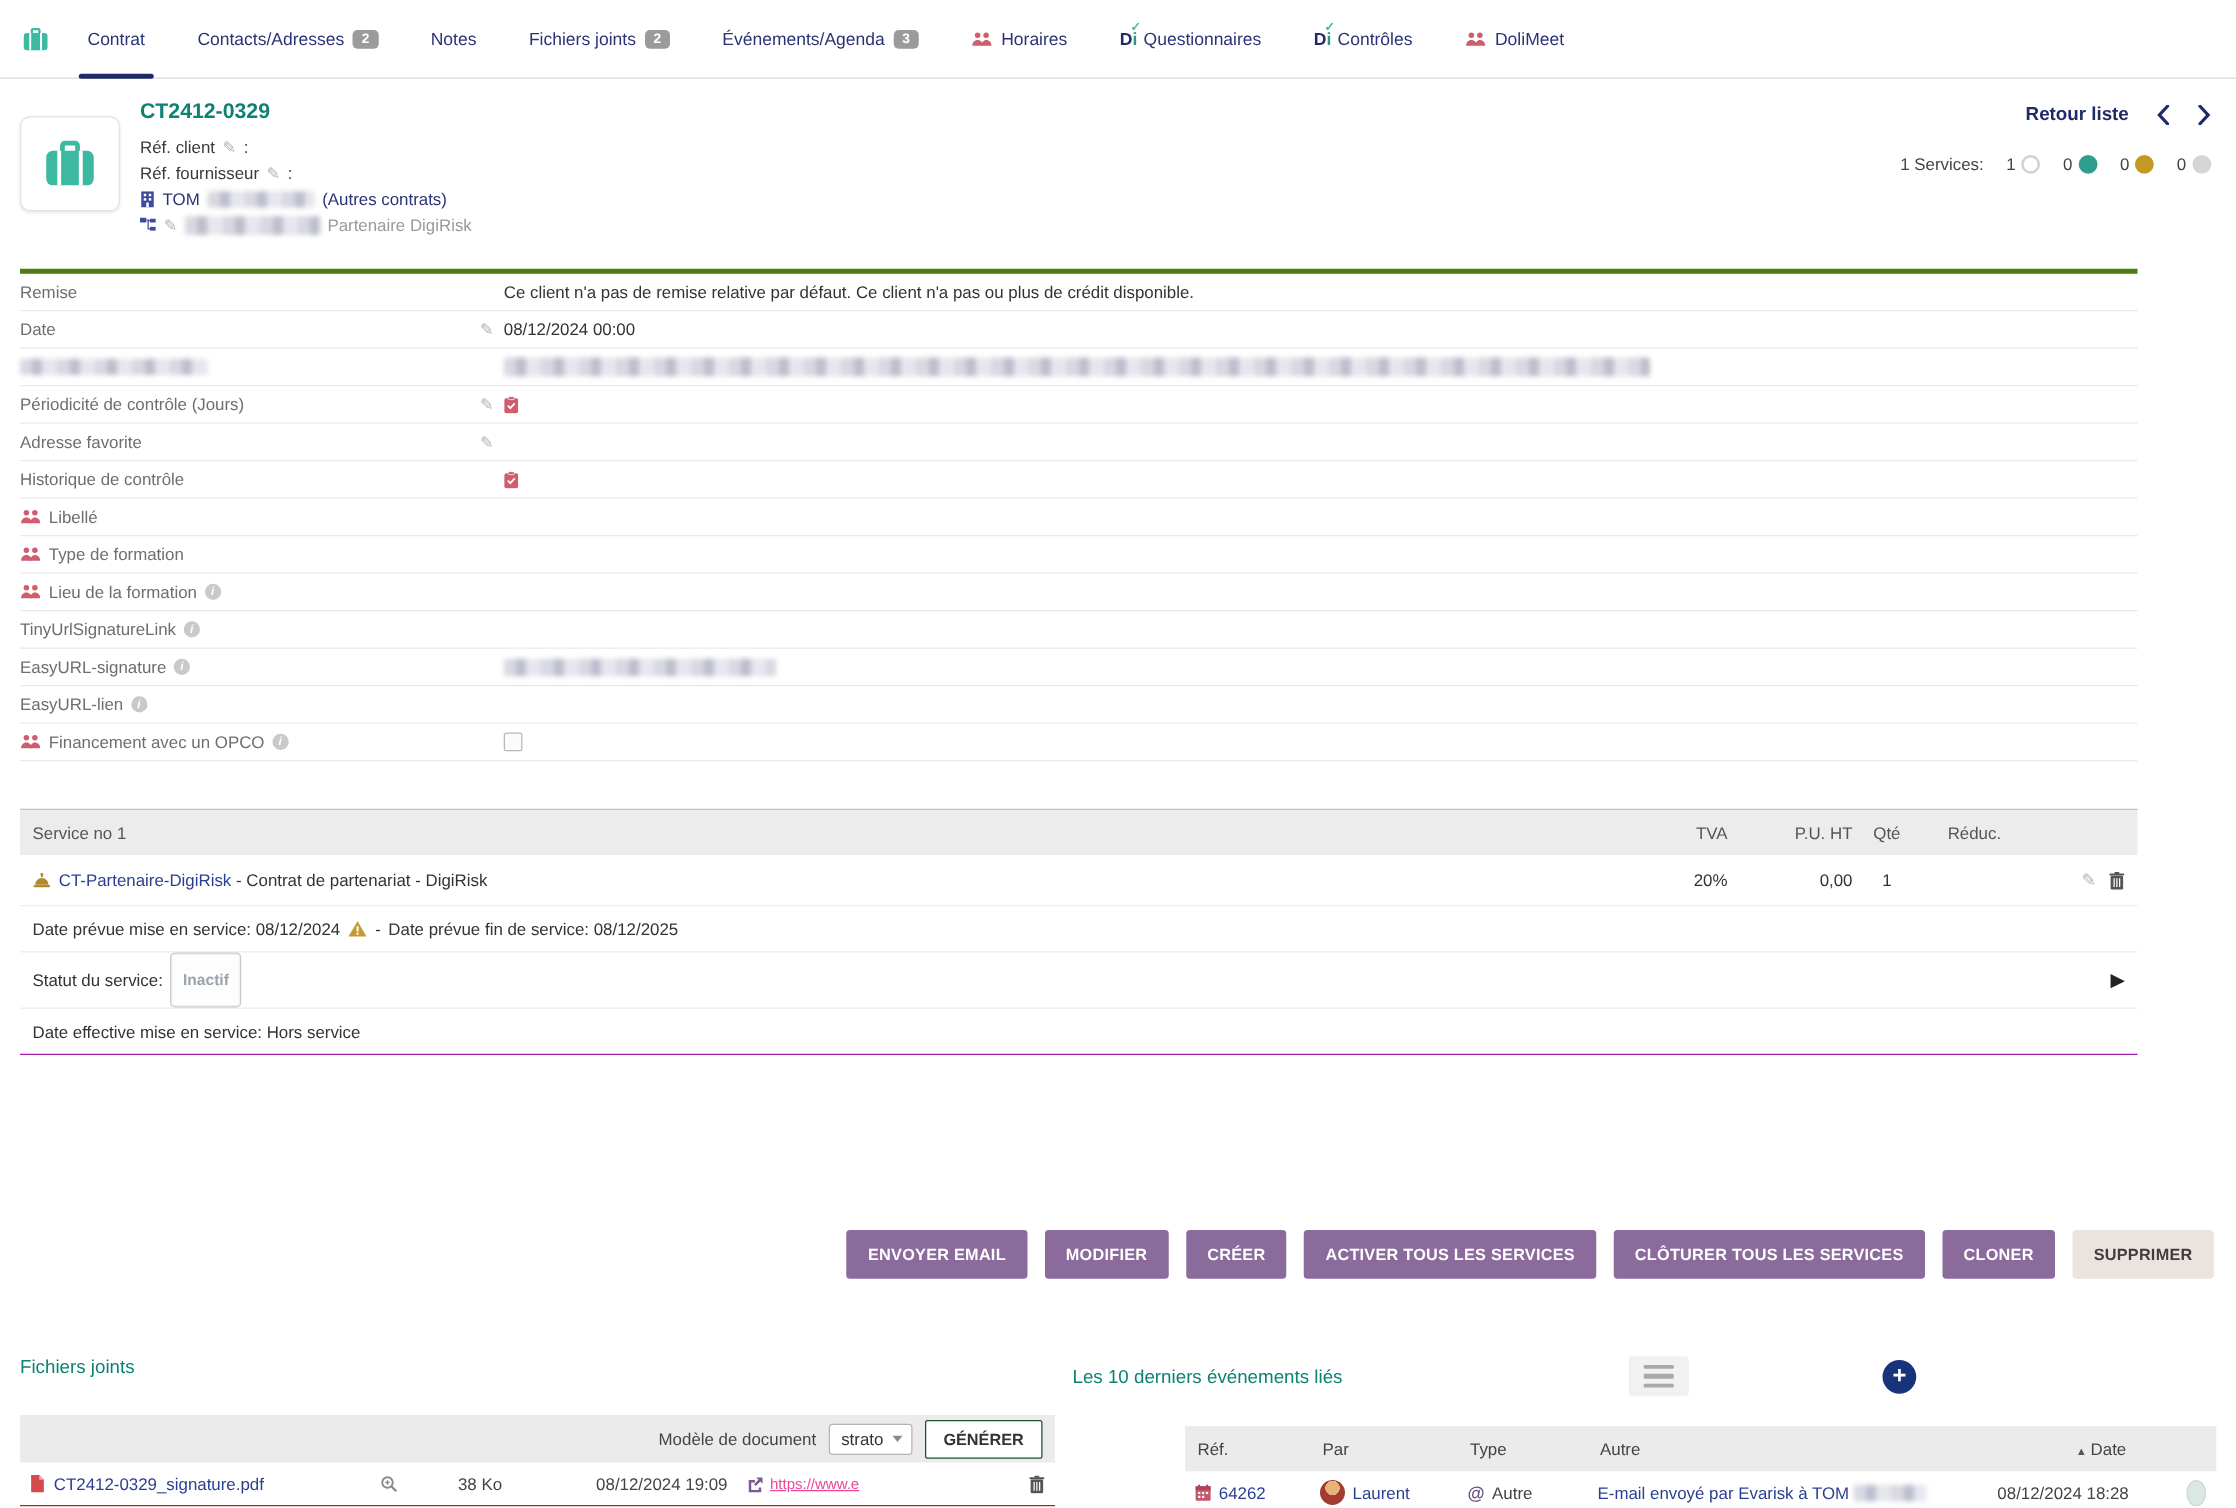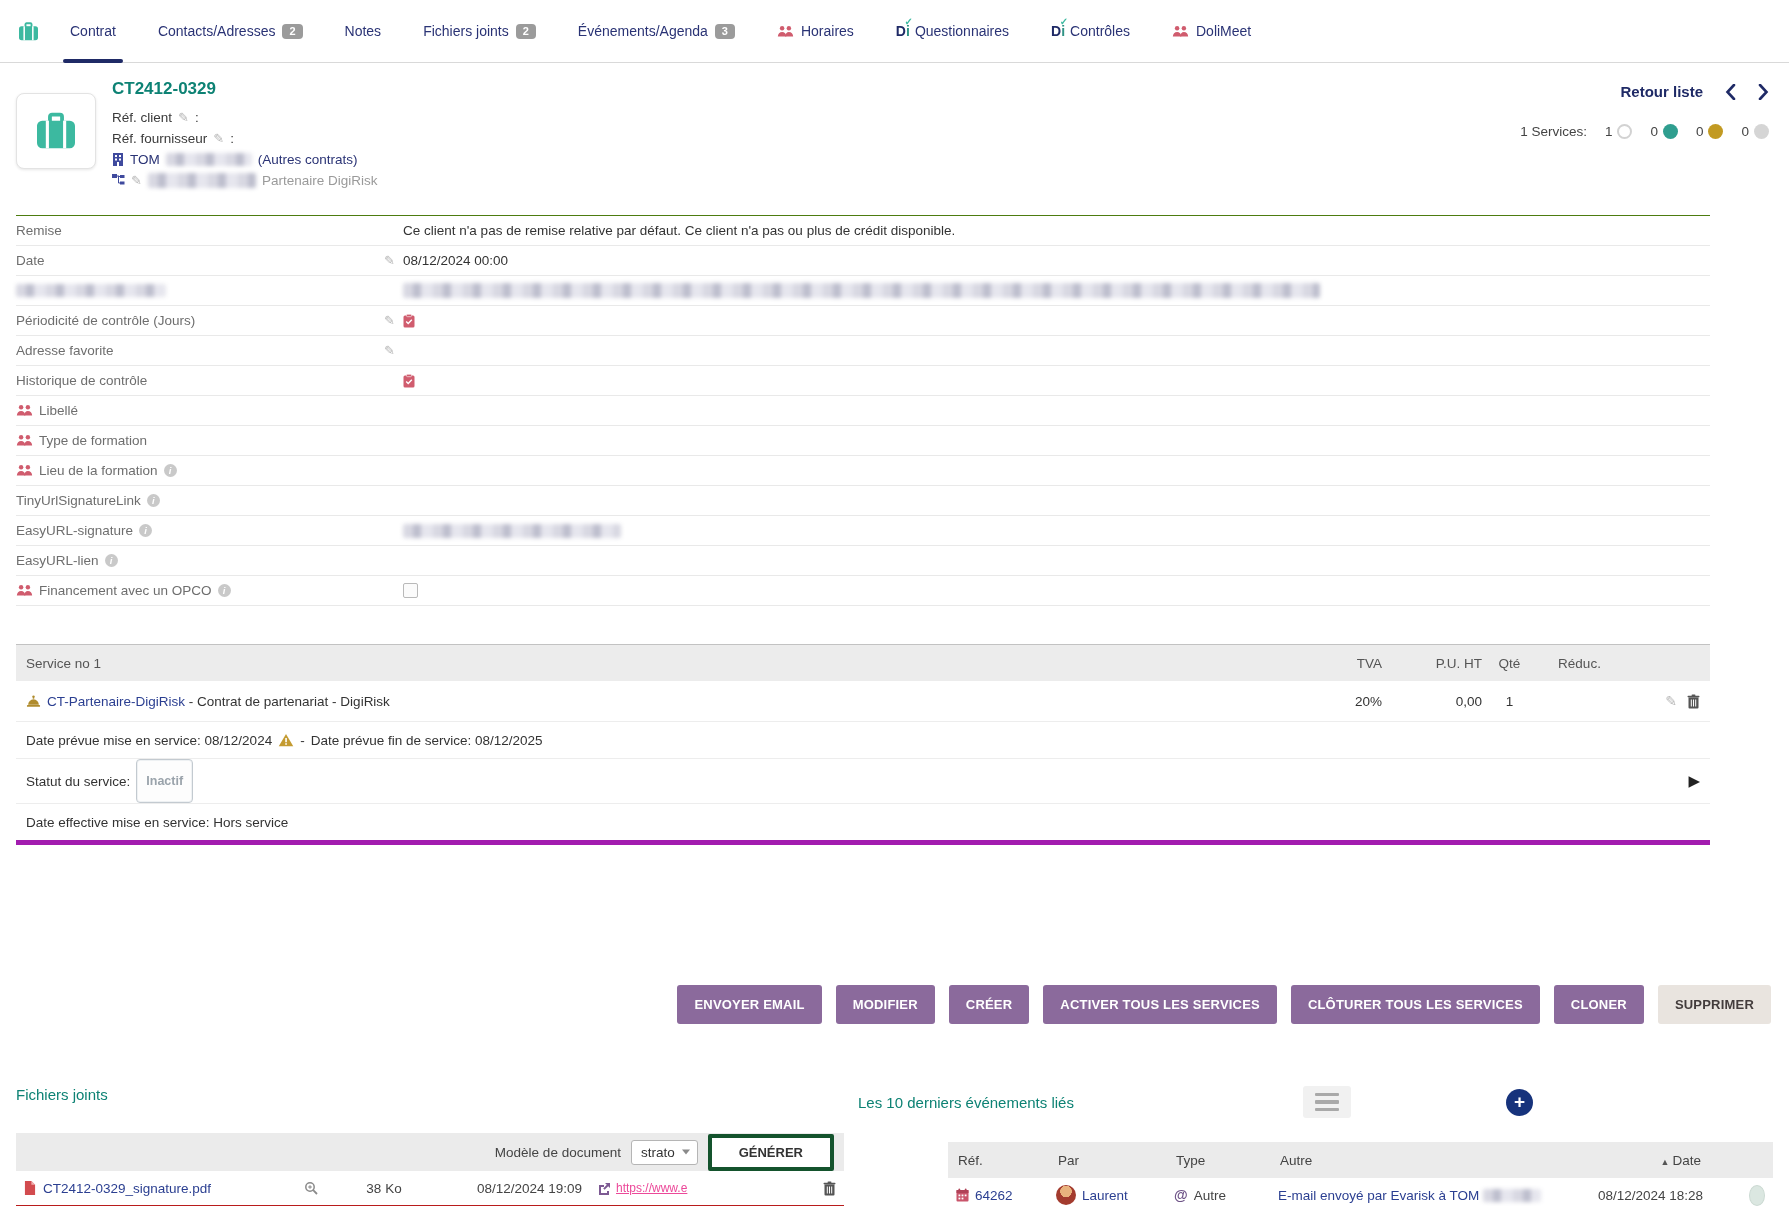--- a/index.html
+++ b/index.html
@@ -39,29 +39,29 @@
   .services-line{margin-top:24px;display:flex;gap:18px;align-items:flex-end;color:#444;justify-content:flex-end;}
   .svc-pair{display:flex;align-items:center;gap:5px;}
   .dot{width:15px;height:15px;border-radius:50%;display:inline-block;}
   .dot-none{background:#fff;border:2.5px solid #d2d2d2;width:11px;height:11px;}
   .dot-open{background:#2f9e8f;}
   .dot-expired{background:#c29a22;}
   .dot-closed{background:#d5d5d5;}
   
   .ftable{margin:6px 16px 0;width:1694px;}
   .frow{display:flex;align-items:center;min-height:29px;border-bottom:1px solid #e9e9e9;}
-  .frow:first-child{border-top:1px solid #4d7c0f;}
+  .frow:first-child{border-top:4px solid #4d7c0f;}
   .flabel{width:368px;color:#6e6e6e;display:flex;align-items:center;gap:6px;}
   .fedit{width:19px;display:flex;align-items:center;}
   .fvalue{flex:1;display:flex;align-items:center;gap:6px;color:#333;}
   .info-icon{width:13px;height:13px;border-radius:50%;background:#c9c9c9;color:#fff;font-size:9.5px;
              font-weight:bold;font-style:italic;display:inline-flex;align-items:center;justify-content:center;flex:none;}
   .checkbox{width:13px;height:13px;border:1px solid #b9b9b9;border-radius:2px;background:#fbfbfb;display:inline-block;}
   
-  .stable{margin:38px 16px 0;width:1694px;border-bottom:5px solid #a21caf;}
+  .stable{margin:38px 16px 0;width:1694px;border-bottom:1px solid #a21caf;}
   .shead{display:flex;align-items:center;background:#ececec;border-top:1px solid #c2c2c2;height:36px;color:#555;padding:0 10px;}
   .shead .stitle{flex:1;}
   .col-tva{width:90px;text-align:right;}
   .col-pu{width:100px;text-align:right;}
   .col-qty{width:55px;text-align:center;}
   .col-red{width:85px;text-align:center;}
   .col-act{width:78px;display:flex;justify-content:flex-end;gap:10px;align-items:center;}
   .srow{display:flex;align-items:center;min-height:36px;padding:0 10px;border-bottom:1px solid #ededed;}
   .srow:last-child{border-bottom:none;}
   .srow .sline-main{flex:1;display:flex;align-items:center;gap:6px;}
@@ -78,22 +78,22 @@
   .bottom{display:flex;margin:62px 16px 0;align-items:flex-start;}
   .attach-col{width:828px;flex:none;}
   .events-col{flex:1;margin-left:14px;}
   .section-title{color:#0d8274;font-size:15px;margin:0 0 30px;}
   .thead{display:flex;align-items:center;background:#ebebeb;height:38px;color:#444;padding:0 10px;box-sizing:border-box;}
   .attach-head{justify-content:flex-end;gap:10px;}
   .select{position:relative;background:#fff;border:1px solid #b5b5b5;border-radius:3px;padding:4px 22px 4px 9px;
           color:#333;cursor:pointer;}
   .select .caret{position:absolute;right:7px;top:50%;transform:translateY(-50%);width:0;height:0;
                  border-left:4px solid transparent;border-right:4px solid transparent;border-top:5px solid #8a8a8a;}
-  .gen-btn{background:#fff;border:4px solid #14532d;color:#333;font-weight:bold;font-size:13px;
-           padding:7px 27px;border-radius:2px;cursor:pointer;font-family:"Liberation Sans",sans-serif;}
+  .gen-btn{background:#fff;border:1px solid #14532d;color:#333;font-weight:bold;font-size:13px;
+           padding:7px 14px;border-radius:2px;cursor:pointer;font-family:"Liberation Sans",sans-serif;}
   .trow{display:flex;align-items:center;height:35px;border-bottom:1px solid #b91c1c;padding:0 8px;box-sizing:border-box;}
   .fname{display:flex;gap:7px;align-items:center;width:256px;}
   .fname a{color:#2b3f91;}
   .fzoom{width:62px;display:flex;justify-content:center;}
   .fsize{width:84px;text-align:center;color:#444;}
   .fdate{width:156px;text-align:right;color:#444;}
   .flink{width:170px;display:flex;gap:5px;align-items:center;padding-left:16px;box-sizing:border-box;}
   .flink a{color:#ec4899;text-decoration:underline;font-size:12px;}
   .fdel{flex:1;display:flex;justify-content:flex-end;cursor:pointer;}
   

